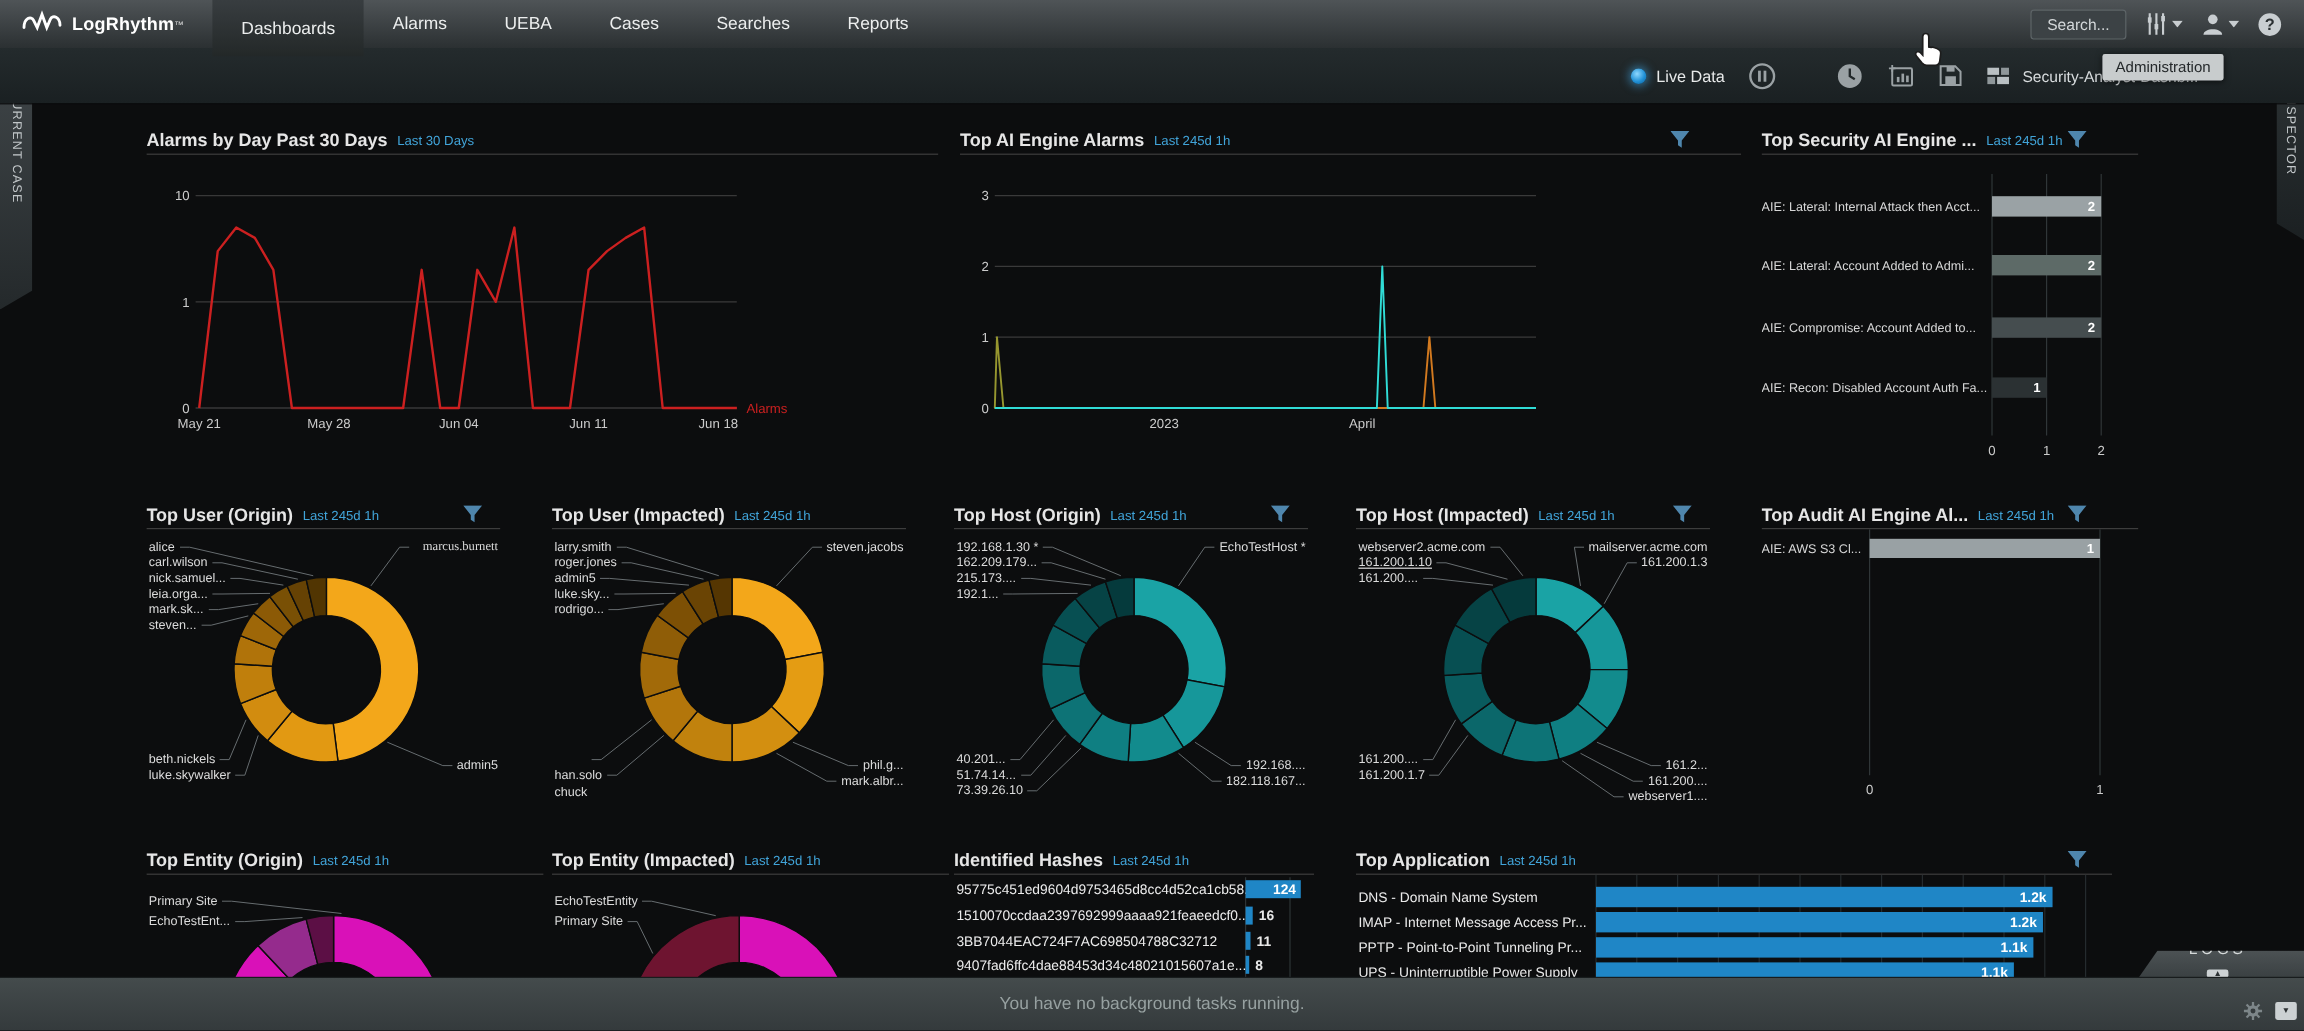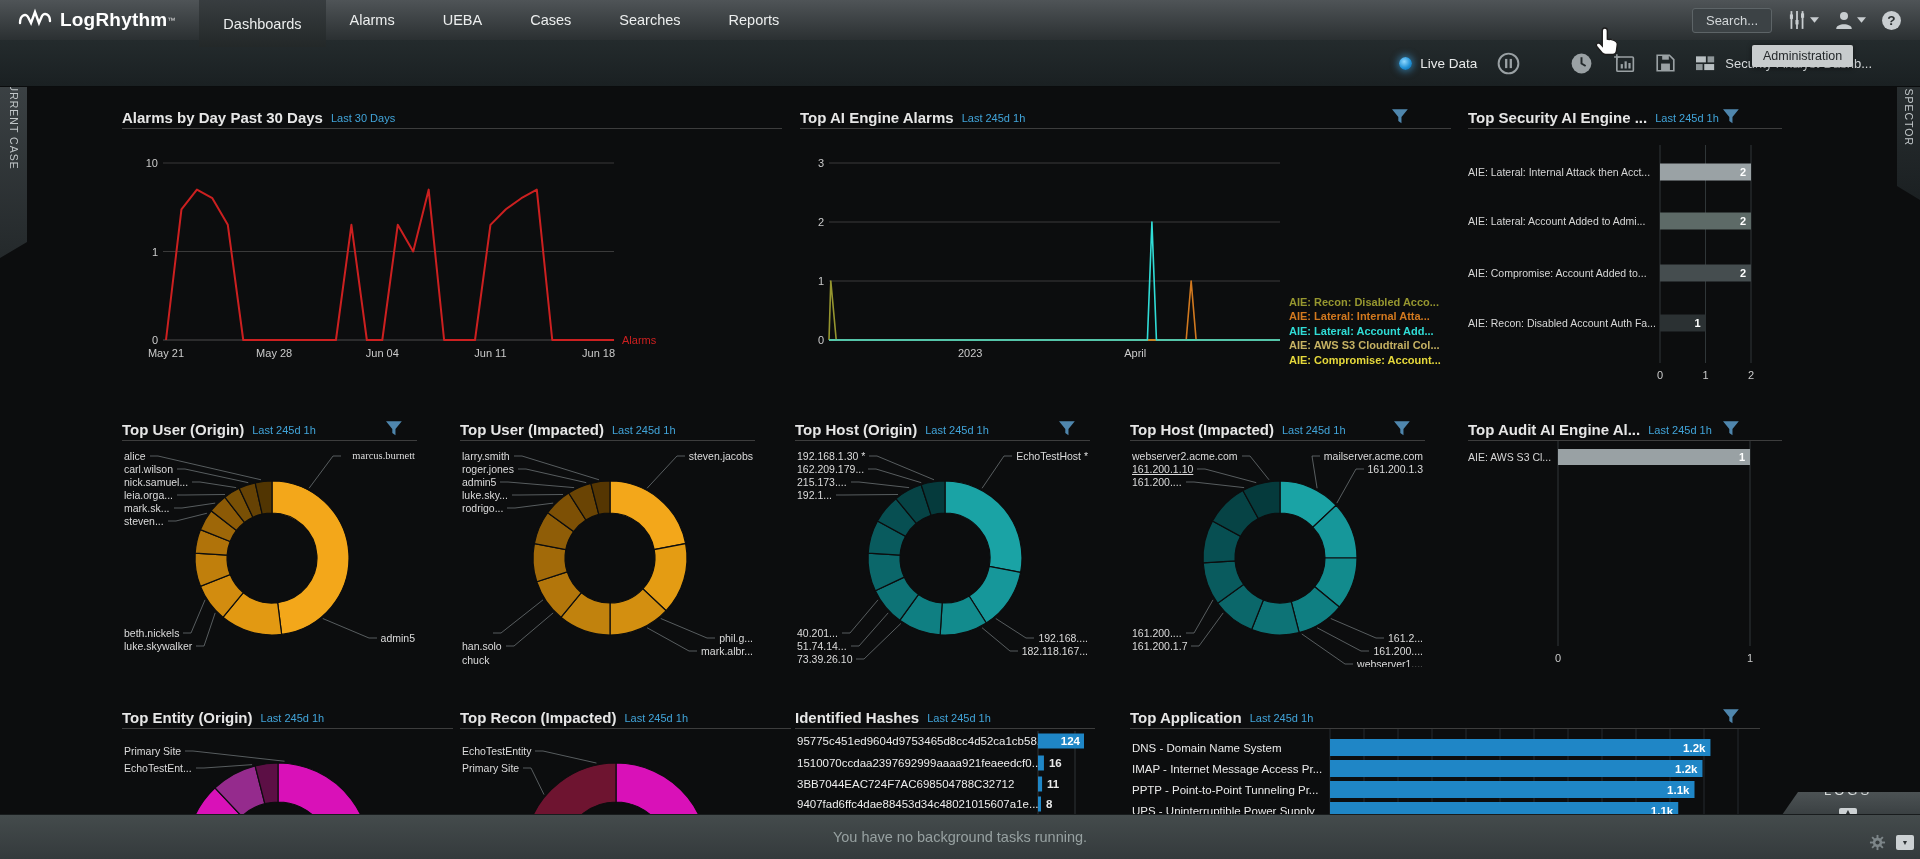--- a/index.html
+++ b/index.html
@@ -1,29 +1,29 @@
 <!DOCTYPE html>
 <html><head>
 <meta charset="utf-8">
 <style>
   html,body{margin:0;padding:0;background:#0c0d0e;font-family:"Liberation Sans",sans-serif;}
   #stage{position:relative;width:1920px;height:859px;overflow:hidden;background:#0c0d0e;}
   
   .nav{position:absolute;top:0;left:0;right:0;height:40px;background:linear-gradient(#50555.8%,#2c3133);background:linear-gradient(#4f5457,#2b3032);display:flex;align-items:stretch;z-index:50;}
   .brand{display:flex;align-items:center;padding:0 24px 0 18px;}
-  .brand-text{color:#fff;font-size:19px;font-weight:700;margin-left:8px;letter-spacing:.2px;}
+  .brand-text{color:#fff;font-size:15px;font-weight:700;margin-left:8px;letter-spacing:.2px;}
   .brand-tm{color:#ddd;font-size:8px;vertical-align:super;}
   .tabs{display:flex;align-items:stretch;}
   .tab{padding:0 24px;display:flex;align-items:center;font-size:14.5px;color:#eceeee;cursor:pointer;position:relative;}
   .tab.active{background:linear-gradient(#383d40,#232828);height:47px;}
   .nav-right{margin-left:auto;display:flex;align-items:center;gap:15px;padding-right:18px;}
   .search-btn{background:#3c4245;border:1px solid #5d6467;border-radius:3px;color:#d3d7d9;font-size:13px;padding:4px 13px;}
   .icon-pair{display:flex;align-items:center;gap:3px;}
   
-  .toolbar{position:absolute;top:40px;left:0;right:0;height:46px;background:linear-gradient(#242b2d,#1a2022);border-bottom:1px solid #0a0c0d;display:flex;align-items:center;justify-content:flex-end;gap:20px;padding-right:48px;z-index:45;}
+  .toolbar{position:absolute;top:40px;left:0;right:0;height:46px;background:linear-gradient(#242b2d,#1a2022);border-bottom:1px solid #0a0c0d;display:flex;align-items:center;justify-content:flex-end;gap:20px;padding-right:88px;z-index:45;}
   .live{display:flex;align-items:center;gap:8px;color:#e8eaea;font-size:13.5px;}
   .live-dot{width:13px;height:13px;border-radius:50%;background:radial-gradient(circle at 40% 35%,#8ed8ff,#2191d6 55%,#0b5c94);box-shadow:0 0 7px 2px rgba(64,164,224,.55);}
   .dash-sel{display:flex;align-items:center;gap:7px;color:#d7dbdd;font-size:13px;}
   .tb-funnel{position:absolute;left:1850px;top:54px;}
   .tooltip{position:absolute;top:45px;left:1752px;background:#c8cccd;color:#24282a;font-size:12.5px;padding:4px 11px;border-radius:2px;box-shadow:0 1px 5px rgba(0,0,0,.55);z-index:90;}
   .cursor{position:absolute;top:26px;left:1594px;z-index:100;pointer-events:none;}
   
   .lstrip{position:absolute;left:0;top:40px;width:27px;height:218px;background:linear-gradient(180deg,#41474a,#24292b);clip-path:polygon(0 0,100% 0,100% calc(100% - 16px),0 100%);z-index:40;display:flex;flex-direction:column;align-items:center;}
   .playbtn{margin-top:6px;width:18px;height:19px;background:#e8eaeb;border-radius:3px;color:#2c3133;font-size:9px;display:flex;align-items:center;justify-content:center;}
   .vlabel{writing-mode:vertical-rl;font-size:10.5px;color:#c2c7c9;letter-spacing:1px;margin-top:10px;}
@@ -211,27 +211,20 @@
           <text x="24" y="156" text-anchor="end" fill="#cbcbcb" font-size="11">1</text>
           <text x="24" y="215" text-anchor="end" fill="#cbcbcb" font-size="11">0</text>
           <text x="170.163" y="228" text-anchor="middle" fill="#cbcbcb" font-size="11">2023</text>
           <text x="335.22900000000004" y="228" text-anchor="middle" fill="#cbcbcb" font-size="11">April</text>
           <polyline points="29,211 480,211" fill="none" stroke="#c6b263" stroke-width="1.6" stroke-linejoin="round"></polyline>
           <polyline points="29,211 480,211" fill="none" stroke="#e5d83b" stroke-width="1.6" stroke-linejoin="round"></polyline>
           <polyline points="29,211 30.804,152 36.216,211 480,211" fill="none" stroke="#96962f" stroke-width="1.6" stroke-linejoin="round"></polyline>
           <polyline points="29,211 386.192,211 391.153,152 396.114,211 480,211" fill="none" stroke="#d2791f" stroke-width="1.6" stroke-linejoin="round"></polyline>
           <polyline points="29,211 347.406,211 351.916,93 356.426,211 480,211" fill="none" stroke="#30dcd6" stroke-width="1.6" stroke-linejoin="round"></polyline>
         </svg>
-        <div class="legend">
-          <span style="color: rgb(150, 150, 47);">AIE: Recon: Disabled Acco...</span>
-          <span style="color: rgb(210, 121, 31);">AIE: Lateral: Internal Atta...</span>
-          <span style="color: rgb(48, 220, 214);">AIE: Lateral: Account Add...</span>
-          <span style="color: rgb(198, 178, 99);">AIE: AWS S3 Cloudtrail Col...</span>
-          <span style="color: rgb(229, 216, 59);">AIE: Compromise: Account...</span>
-        </div>
       </div>
   </section>
 
   <section class="widget" id="w2">
     <header class="whead">
         <h3 class="wtitle" style="margin:0">Top Security AI Engine ...</h3>
         <span class="wsub">Last 245d 1h</span>
       <svg class="funnel far" width="17" height="15" viewBox="0 0 14 12">
           <path d="M0 0 H13 L7.8 6.5 V11.5 L5.2 9.8 V6.5 Z" fill="#4f86ad"></path>
         </svg>
@@ -467,21 +460,21 @@
           <path d="M63,22 L71,22 L162.5571085319478,32.22897927557652" fill="none" stroke="#6b7174" stroke-width="0.8"></path>
           <path d="M74,39 L82,39 L130.09008855320207,35.641400581798024" fill="none" stroke="#6b7174" stroke-width="0.8"></path>
         </svg>
         <div class="dlabel" style="left: 2px; top: 16px;">Primary Site</div>
         <div class="dlabel" style="left: 2px; top: 33px;">EchoTestEnt...</div>
       </div>
   </section>
 
   <section class="widget" id="w9">
     <header class="whead">
-        <h3 class="wtitle" style="margin:0">Top Recon (Impacted)</h3>
+        <h3 class="wtitle" style="margin:0">Top Entity (Impacted)</h3>
         <span class="wsub">Last 245d 1h</span>
       </header>
     <div class="wbody">
         <svg width="331" height="89" style="position:absolute;left:0;top:0">
           <path d="M156,34 A92,92 0 1 1 116.82830517601334,209.2440888268738 L133.43369754705117,173.95583378069904 A53,53 0 1 0 156,73 Z" fill="#d911b8" stroke="#0c0d0e" stroke-width="1.2"></path>
           <path d="M116.82830517601334,209.2440888268738 A92,92 0 0 1 66.89034917616593,103.12053038083343 L104.66509246018254,112.81943598026274 A53,53 0 0 0 133.43369754705117,173.95583378069904 Z" fill="#8e2a85" stroke="#0c0d0e" stroke-width="1.2"></path>
           <path d="M66.89034917616593,103.12053038083343 A92,92 0 0 1 155.9999999999999,34 L155.99999999999994,73 A53,53 0 0 0 104.66509246018254,112.81943598026274 Z" fill="#6e1430" stroke="#0c0d0e" stroke-width="1.2"></path>
           <path d="M75,22 L83,22 L136.45630106313064,34.054125531022265" fill="none" stroke="#6b7174" stroke-width="0.8"></path>
           <path d="M63,39 L71,39 L83.99182234681606,65.57796468946529" fill="none" stroke="#6b7174" stroke-width="0.8"></path>
         </svg>

